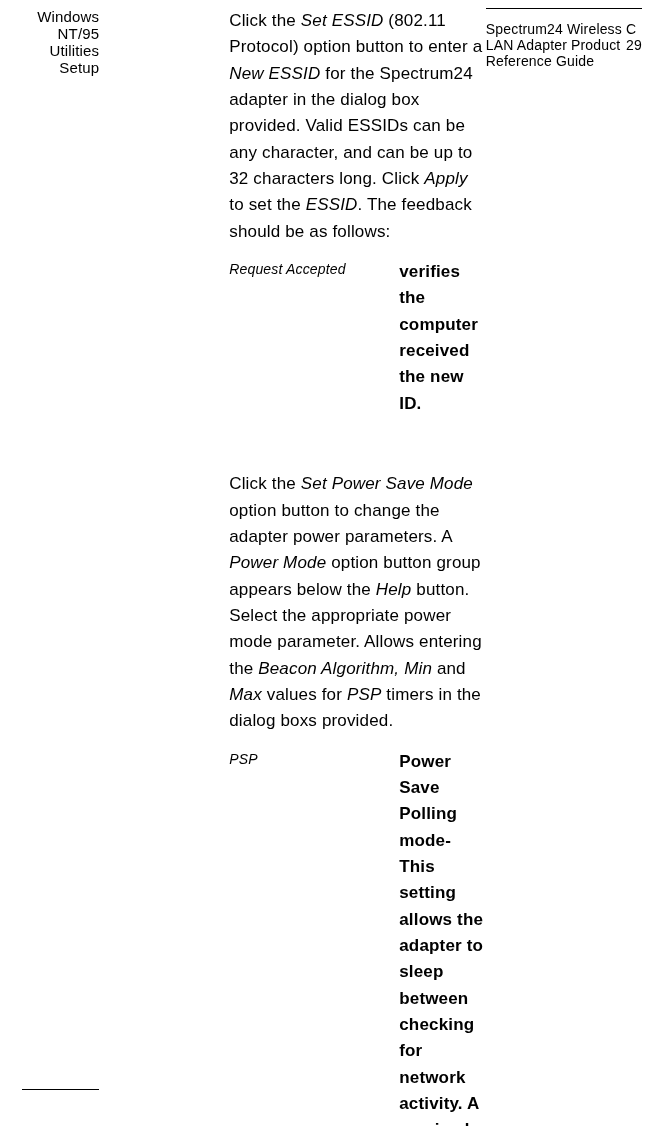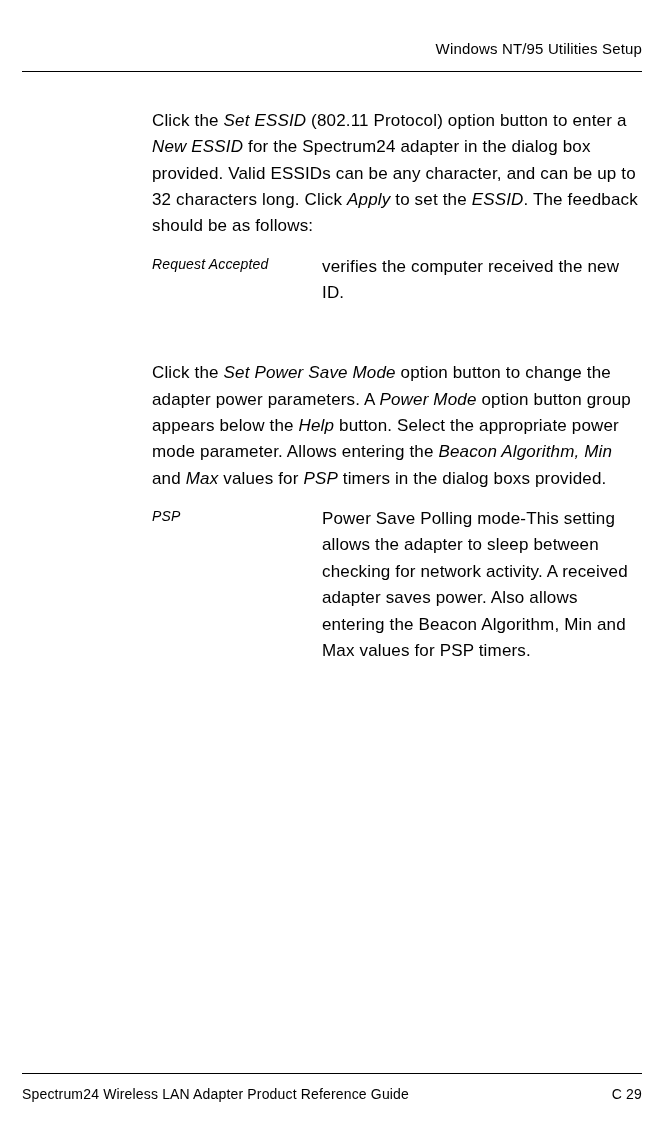--- a/index.html
+++ b/index.html
@@ -7,24 +7,24 @@
       width: 662px;
       height: 1126px;
       background: #fff;
       font-family: Arial, Helvetica, sans-serif;
       font-weight: 300;
       color: #000;
       position: relative;
       letter-spacing: 0.01em;
     }
     .page {
-      padding: 40px 20px 0 22px;
+      padding: 8px 20px 0 22px;
       height: 100%;
       display: flex;
-      flex-direction: column;
+      flex-direction: row;
     }
     .header {
       text-align: right;
       font-size: 15px;
       padding-bottom: 14px;
       border-bottom: 1.5px solid #000;
       margin-bottom: 36px;
       font-weight: 300;
     }
     .content {
@@ -51,21 +51,21 @@
       font-style: italic;
       font-size: 14px;
       line-height: 1.55;
       padding-right: 10px;
       font-weight: 300;
     }
     .defdesc {
       flex: 1;
       font-size: 17px;
       line-height: 1.55;
-      font-weight: 400;
+      font-weight: 700;
     }
     .footer {
       border-top: 1.5px solid #000;
       padding-top: 12px;
       padding-bottom: 24px;
       display: flex;
       justify-content: space-between;
       font-size: 14px;
       font-weight: 300;
     }

